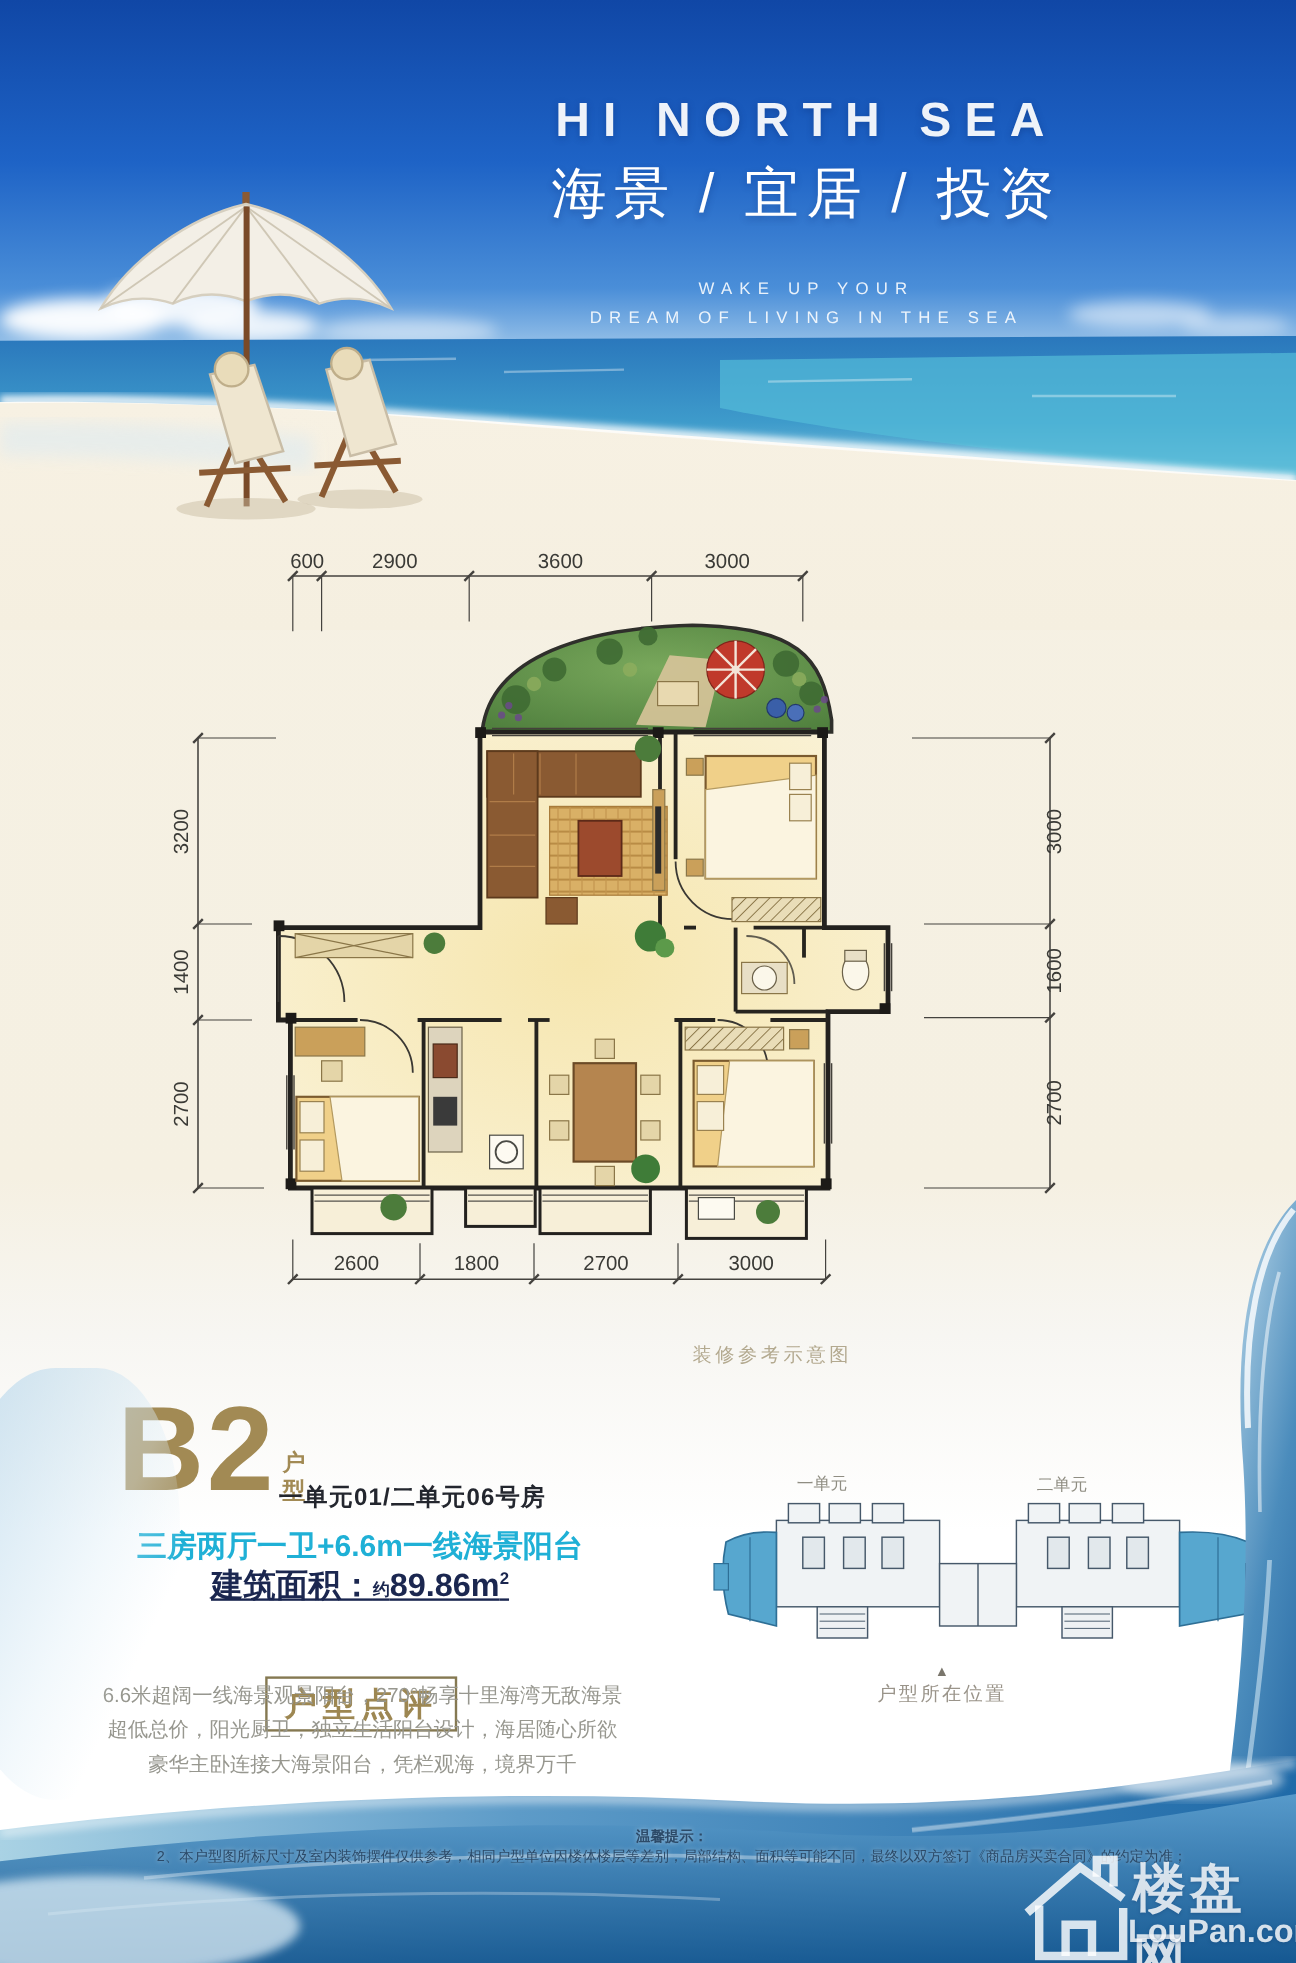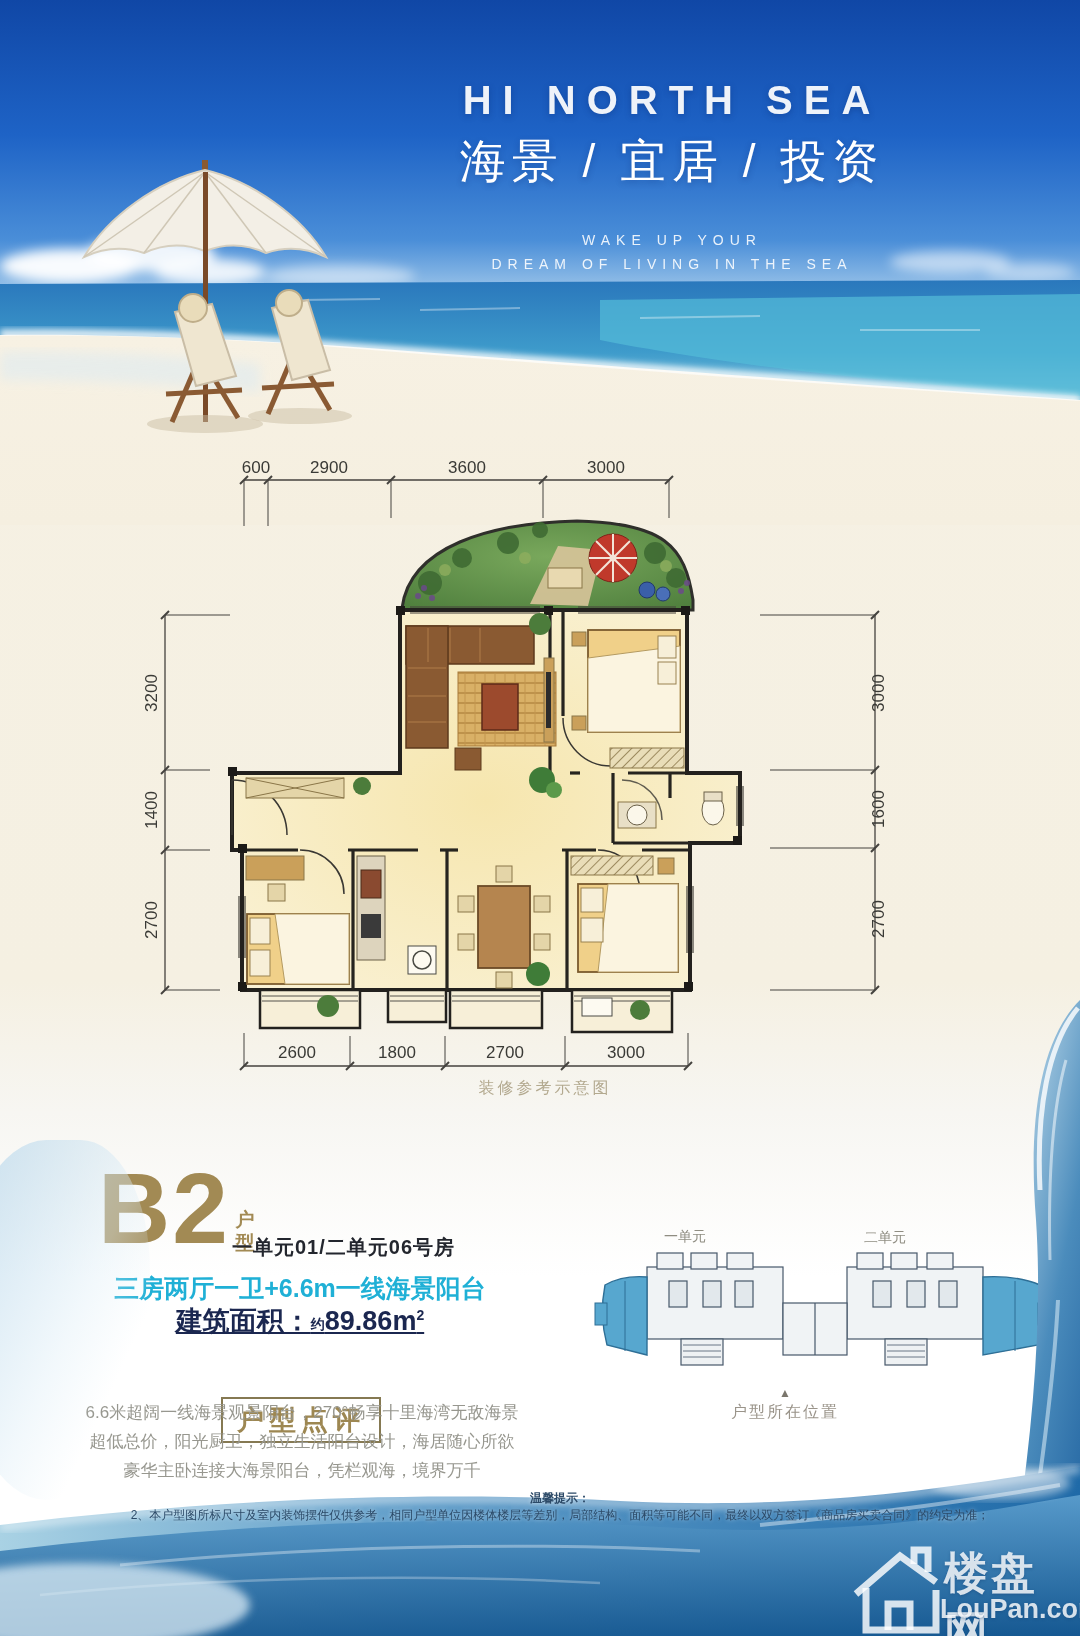--- a/index.html
+++ b/index.html
@@ -16,21 +16,21 @@
   .hero{left:0;top:0;width:1080px;height:525px;}
   .title-block{left:442px;top:78px;width:460px;text-align:center;color:#fff;}
   .title-en{font-size:40px;font-weight:600;letter-spacing:11px;color:rgba(255,255,255,.93);
     text-shadow:0 2px 6px rgba(10,40,110,.35);}
   .title-cn{margin-top:8px;font-size:46px;font-weight:400;letter-spacing:6px;color:#ffffff;
     text-shadow:0 2px 6px rgba(10,40,110,.3);}
   .tagline{left:442px;top:228px;width:460px;text-align:center;color:rgba(255,255,255,.88);
     font-size:14px;letter-spacing:6px;line-height:24px;font-weight:500;}
 
   
-  .plan-caption{left:380px;top:1078px;width:330px;text-align:center;color:#b3a98f;
+  .plan-caption{left:380px;top:1119px;width:330px;text-align:right;color:#b3a98f;
     font-size:16px;letter-spacing:3px;font-family:Liberation Mono, monospace;}
 
   
   .unit-code{left:98px;top:1158px;font-size:100px;line-height:100px;font-weight:700;color:#a28a54;letter-spacing:2px;}
   .unit-code-label{left:234px;top:1208px;width:22px;font-size:19px;line-height:23px;color:#a28a54;font-weight:600;text-align:center;}
   .unit-roomno{left:232px;top:1234px;width:330px;font-size:20px;font-weight:700;color:#23262e;letter-spacing:1px;}
   .unit-features{left:60px;top:1272px;width:480px;text-align:center;font-size:25px;font-weight:700;color:#1fb0d6;}
   .unit-area{left:60px;top:1303px;width:480px;text-align:center;font-size:27px;font-weight:700;color:#1b2750;text-decoration:underline;}
   .unit-area .approx{font-size:14px;font-weight:600;vertical-align:1px;}
   .unit-area sup{font-size:14px;}
@@ -38,21 +38,21 @@
     display:flex;align-items:center;justify-content:center;background:rgba(255,255,255,.55);}
   .review-title{font-size:27px;font-weight:700;color:#9d8752;letter-spacing:5px;}
   .review-lines{left:28px;top:1398px;width:548px;text-align:center;color:#97978f;
     font-size:17px;line-height:29px;}
 
   
 
   
   .left-wave{left:-40px;top:1140px;width:190px;height:360px;border-radius:50% 40% 60% 50%;
     background:linear-gradient(115deg,rgba(190,218,236,.85),rgba(222,238,247,.4) 55%,rgba(255,255,255,0) 75%);}
-  .disclaimer{left:60px;top:1490px;width:1000px;text-align:center;color:#2c4a68;
+  .disclaimer{left:60px;top:1522px;width:1000px;text-align:center;color:#2c4a68;
     font-size:12px;line-height:17px;text-shadow:0 0 4px rgba(255,255,255,.5);}
   .disclaimer .dc-title{font-weight:700;}
   .watermark{left:848px;top:1542px;width:232px;color:rgba(255,255,255,.82);
     text-shadow:0 1px 3px rgba(20,60,110,.4);}
   .wm-cn{position:absolute;left:96px;top:2px;font-size:44px;font-weight:700;letter-spacing:3px;}
   .wm-en{position:absolute;left:92px;top:52px;font-size:27px;font-weight:700;}
 </style>
 </head>
 <body>
 

